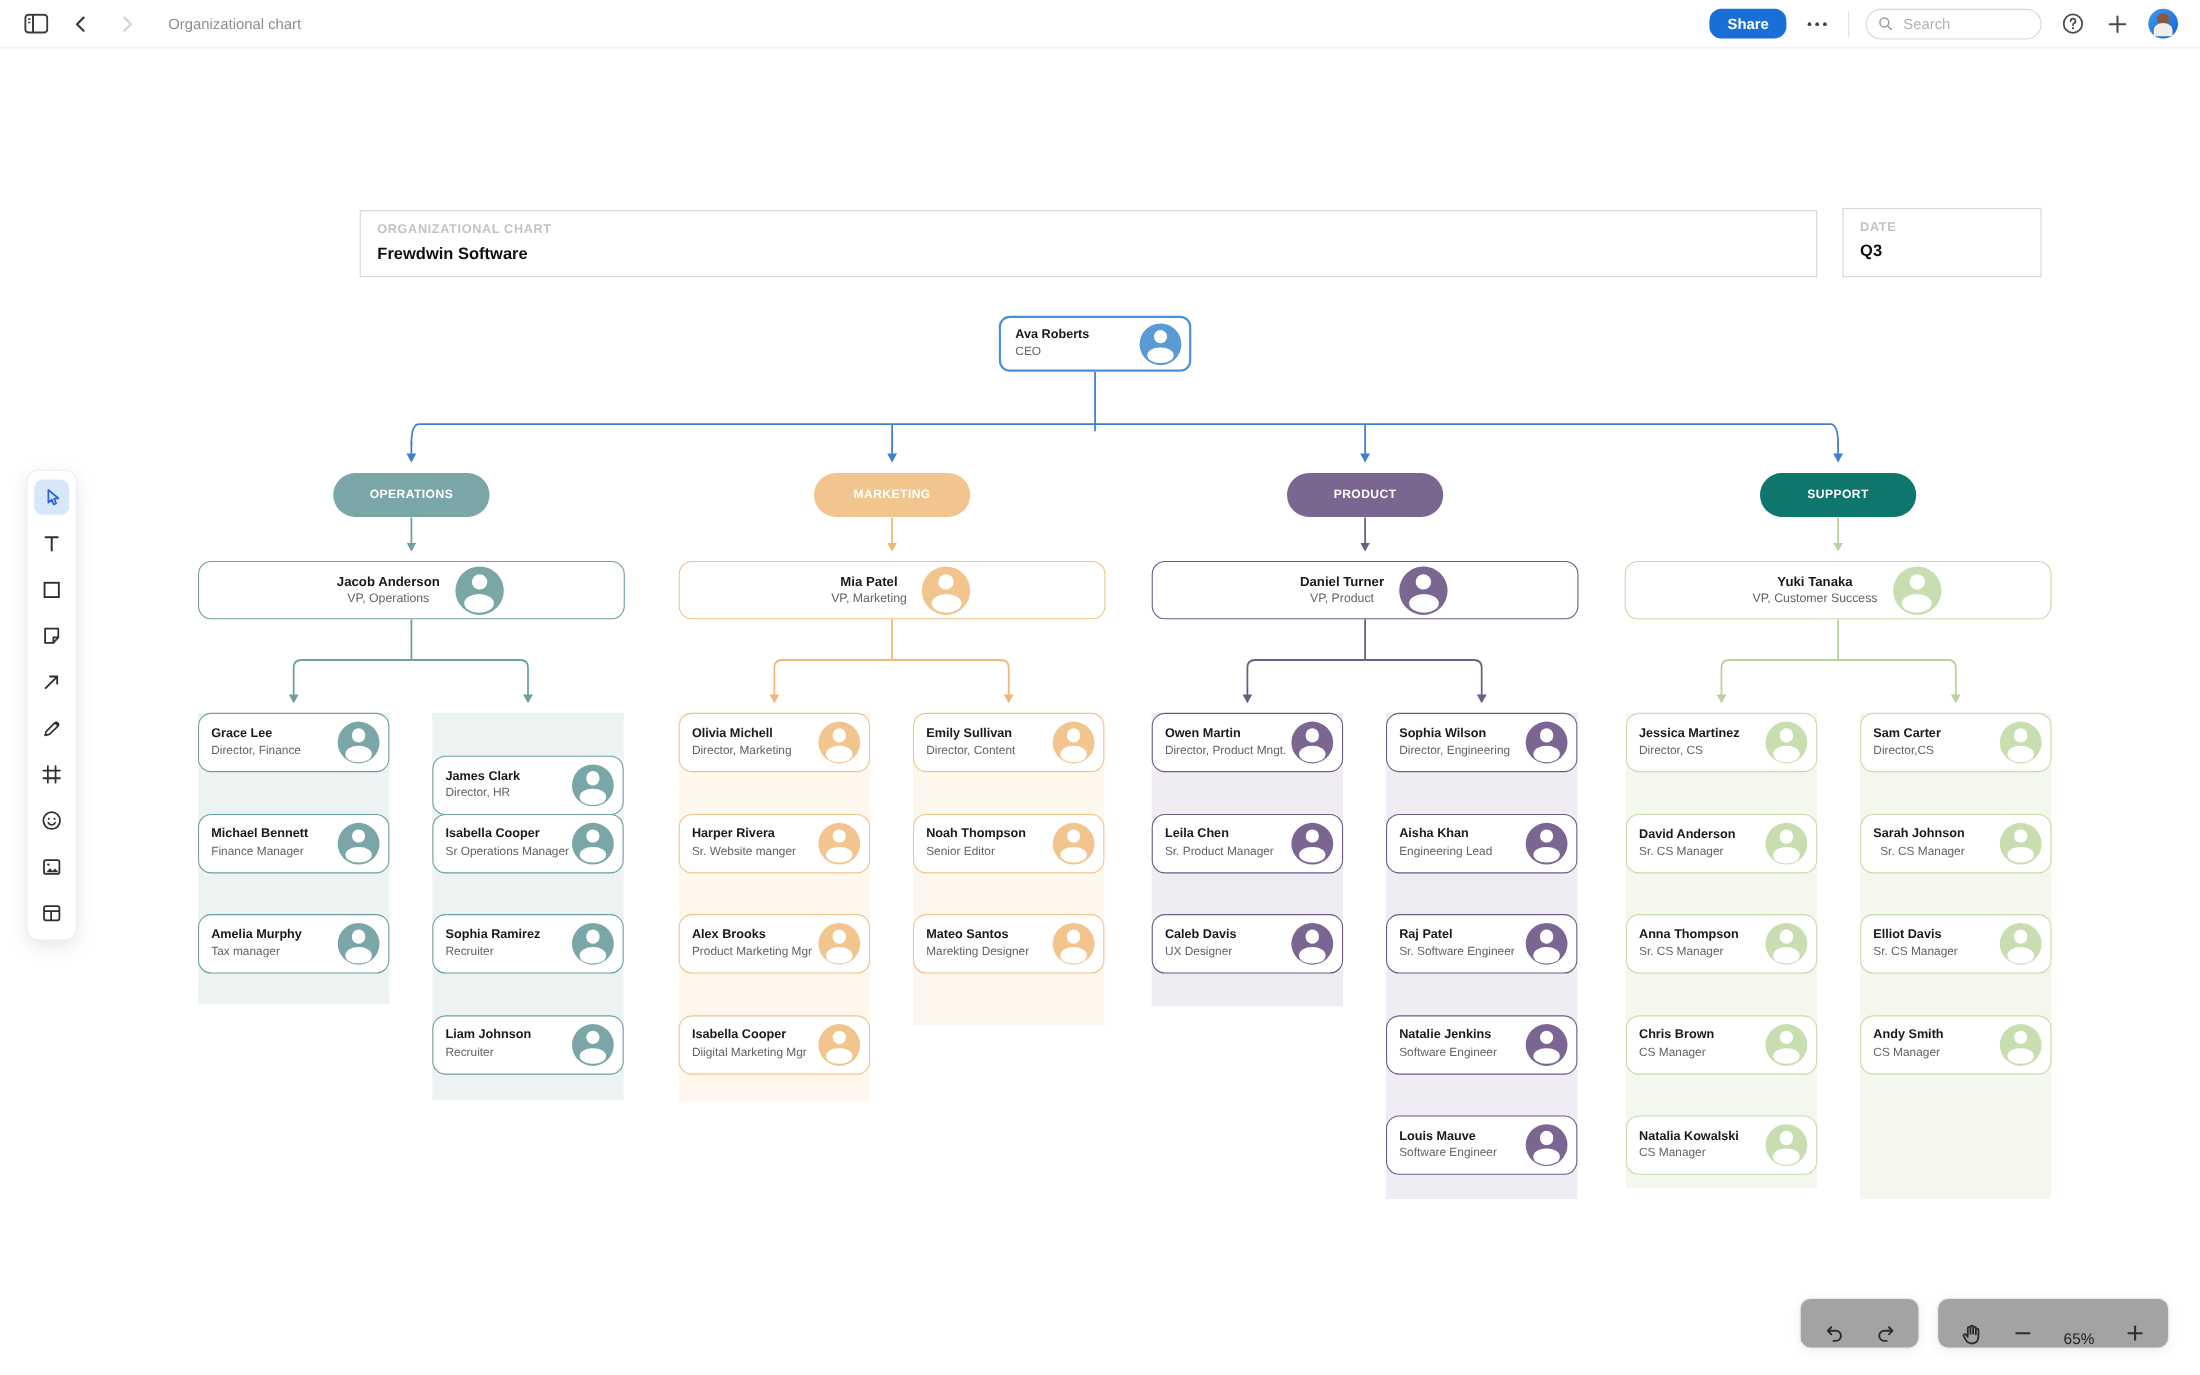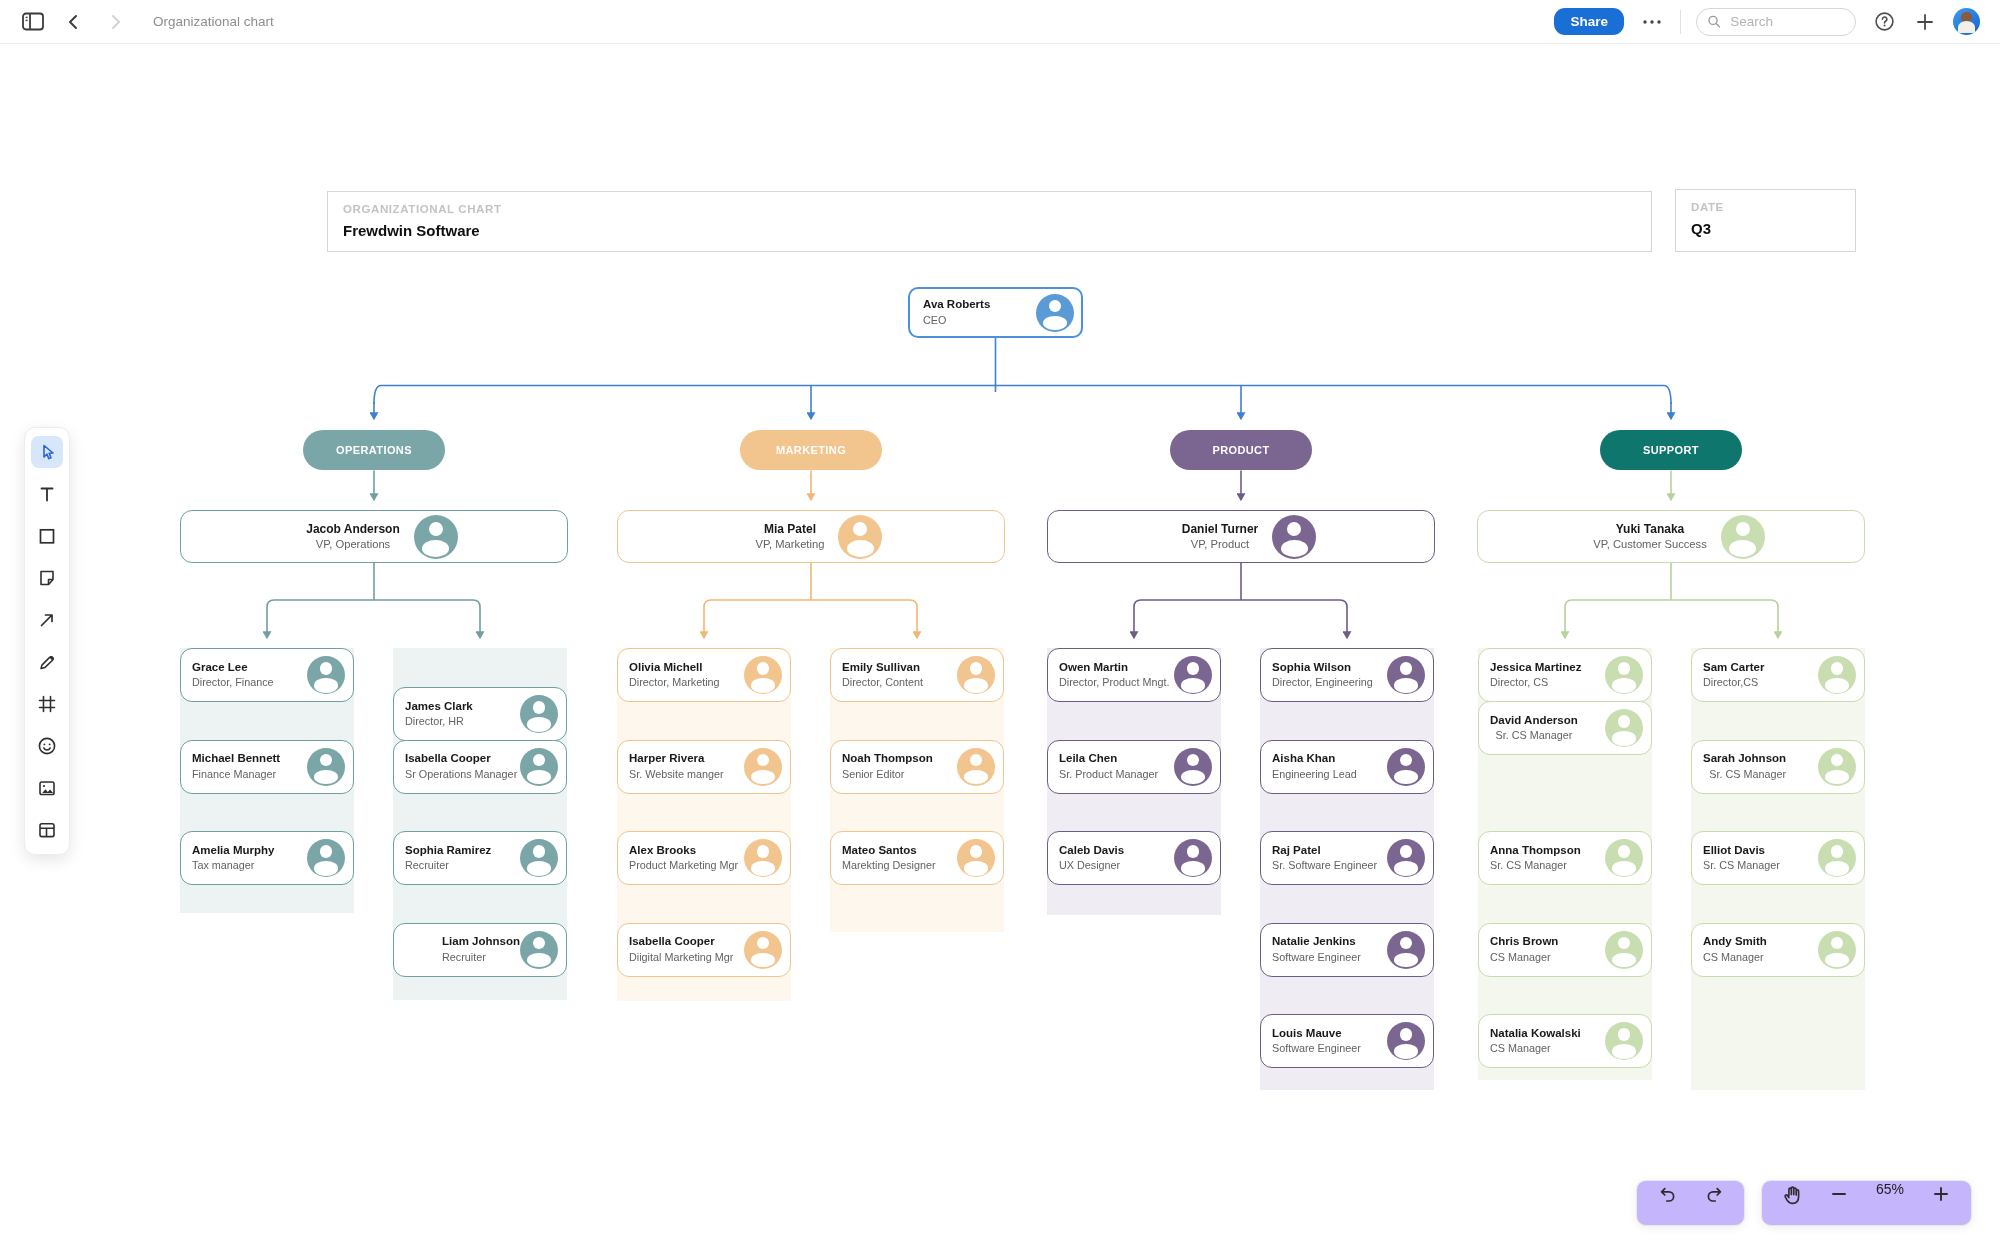--- a/index.html
+++ b/index.html
@@ -66,22 +66,22 @@
   .avi-38 { width:38px; height:38px; }
   .avi-44 { width:44px; height:44px; }
 
   .colbg { position:absolute; width:174px; z-index:0; }
 
   .connectors { position:absolute; inset:0; z-index:1; pointer-events:none; }
 
   
   .bottom-controls { position:absolute; right:28px; bottom:24px; display:flex; gap:16px;
     align-items:center; z-index:20; }
-  .fpill { background:#c4b5fd; border:1px solid #e9e9e9; border-radius:10px;
-    box-shadow:0 2px 10px rgba(0,0,0,.07); height:46px; display:flex; align-items:flex-start;
+  .fpill { background:#a3a3a3; border:1px solid #e9e9e9; border-radius:10px;
+    box-shadow:0 2px 10px rgba(0,0,0,.07); height:46px; display:flex; align-items:flex-end;
     padding:0 17px; gap:21px; }
   .zoom-label { font-size:14px; color:#1e1e1e; min-width:34px; text-align:center; }
 </style>
 </head>
 <body>
 
 <div class="topbar">
   <div class="tb-left">
     <span class="icon-btn">
       <svg width="22" height="19" viewBox="0 0 22 19">
@@ -305,21 +305,21 @@
         </span>
         <span class="avi avi-38" style="background: rgb(122, 166, 167);"></span>
       </div>
       <div class="card p-card" style="left: 393px; top: 831px; border-color: rgb(111, 159, 160);">
         <span class="txt">
           <div class="name">Sophia Ramirez</div>
           <div class="role">Recruiter</div>
         </span>
         <span class="avi avi-38" style="background: rgb(122, 166, 167);"></span>
       </div>
-      <div class="card p-card" style="left: 393px; top: 922.5px; border-color: rgb(111, 159, 160); justify-content: flex-end;">
+      <div class="card p-card" style="left: 393px; top: 922.5px; border-color: rgb(111, 159, 160);">
         <span class="txt">
           <div class="name">Liam Johnson</div>
           <div class="role">Recruiter</div>
         </span>
         <span class="avi avi-38" style="background: rgb(122, 166, 167);"></span>
       </div>
       <div class="pill" style="left: 740px; top: 430px; background: rgb(241, 197, 141);">MARKETING</div>
       <div class="card vp-card" style="left: 617px; top: 510px; border-color: rgb(240, 196, 140);">
         <span class="txt">
           <div class="name">Mia Patel</div>
@@ -453,21 +453,21 @@
         <span class="avi avi-44" style="background: rgb(201, 222, 176);"></span>
       </div>
       <div class="colbg" style="left: 1478px; top: 648px; height: 432px; background: rgb(243, 247, 237);"></div>
       <div class="card p-card" style="left: 1478px; top: 648px; border-color: rgb(199, 220, 171);">
         <span class="txt">
           <div class="name">Jessica Martinez</div>
           <div class="role">Director, CS</div>
         </span>
         <span class="avi avi-38" style="background: rgb(201, 222, 176);"></span>
       </div>
-      <div class="card p-card" style="left: 1478px; top: 701px; border-color: rgb(199, 220, 171); text-align: center;">
+      <div class="card p-card" style="left: 1478px; top: 740px; border-color: rgb(199, 220, 171);">
         <span class="txt">
           <div class="name">David Anderson</div>
           <div class="role">Sr. CS Manager</div>
         </span>
         <span class="avi avi-38" style="background: rgb(201, 222, 176);"></span>
       </div>
       <div class="card p-card" style="left: 1478px; top: 831px; border-color: rgb(199, 220, 171);">
         <span class="txt">
           <div class="name">Anna Thompson</div>
           <div class="role">Sr. CS Manager</div>

